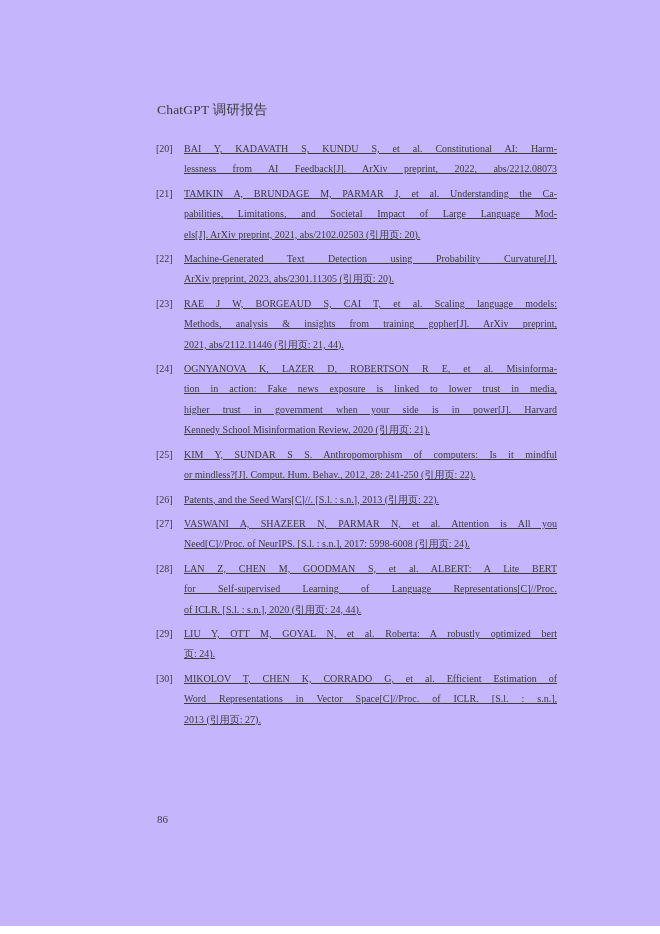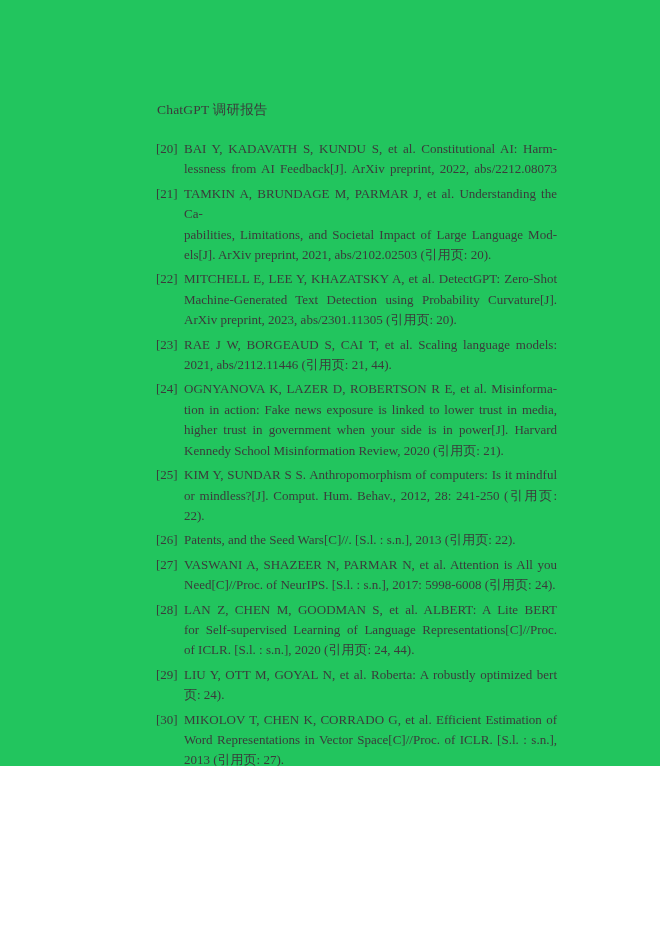--- a/index.html
+++ b/index.html
@@ -3,22 +3,22 @@
 <meta charset="utf-8">
 <style>
   html, body {
     margin: 0;
     padding: 0;
     background: #ffffff;
   }
   .page {
     position: relative;
     width: 660px;
-    height: 766px;
-    background: #22c55e;
+    height: 926px;
+    background: #c4b5fd;
     font-family: "Liberation Serif", "DejaVu Serif", serif;
     color: #3b3b3b;
     overflow: hidden;
   }
   .running-header {
     position: absolute;
     left: 157px;
     top: 101px;
     font-size: 13.5px;
     letter-spacing: 0.2px;
@@ -27,34 +27,35 @@
   .ref-list {
     position: absolute;
     left: 156px;
     top: 139px;
     width: 401px;
   }
   .ref-entry {
     display: flex;
     align-items: flex-start;
     margin-bottom: 4px;
-    font-size: 13px;
+    font-size: 10px;
     line-height: 20.4px;
   }
   .ref-label {
     flex: none;
     width: 28px;
   }
   .ref-body {
     flex: 1 1 auto;
     min-width: 0;
   }
   .ref-line {
     text-align: justify;
     text-align-last: justify;
+    text-decoration: underline;
   }
   .ref-line.last {
     text-align: justify;
     text-align-last: left;
   }
   .page-number {
     position: absolute;
     left: 157px;
     top: 813px;
     font-size: 11px;
@@ -78,29 +79,29 @@
         <div class="ref-label">[21]</div>
         <div class="ref-body">
           <div class="ref-line">TAMKIN A, BRUNDAGE M, PARMAR J, et al. Understanding the Ca-</div>
           <div class="ref-line">pabilities, Limitations, and Societal Impact of Large Language Mod-</div>
           <div class="ref-line last">els[J]. ArXiv preprint, 2021, abs/2102.02503 (引用页: 20).</div>
         </div>
       </div>
       <div class="ref-entry">
         <div class="ref-label">[22]</div>
         <div class="ref-body">
-          <div class="ref-line">MITCHELL E, LEE Y, KHAZATSKY A, et al. DetectGPT: Zero-Shot</div>
           <div class="ref-line">Machine-Generated Text Detection using Probability Curvature[J].</div>
           <div class="ref-line last">ArXiv preprint, 2023, abs/2301.11305 (引用页: 20).</div>
         </div>
       </div>
       <div class="ref-entry">
         <div class="ref-label">[23]</div>
         <div class="ref-body">
           <div class="ref-line">RAE J W, BORGEAUD S, CAI T, et al. Scaling language models:</div>
+          <div class="ref-line">Methods, analysis &amp; insights from training gopher[J]. ArXiv preprint,</div>
           <div class="ref-line last">2021, abs/2112.11446 (引用页: 21, 44).</div>
         </div>
       </div>
       <div class="ref-entry">
         <div class="ref-label">[24]</div>
         <div class="ref-body">
           <div class="ref-line">OGNYANOVA K, LAZER D, ROBERTSON R E, et al. Misinforma-</div>
           <div class="ref-line">tion in action: Fake news exposure is linked to lower trust in media,</div>
           <div class="ref-line">higher trust in government when your side is in power[J]. Harvard</div>
           <div class="ref-line last">Kennedy School Misinformation Review, 2020 (引用页: 21).</div>

